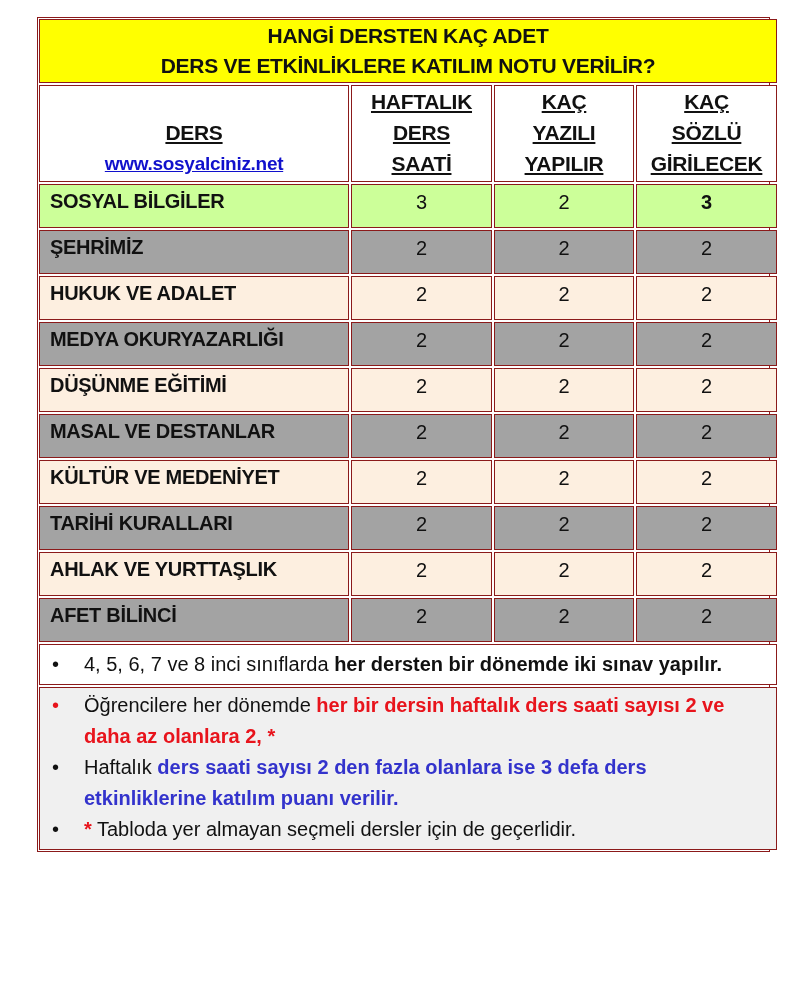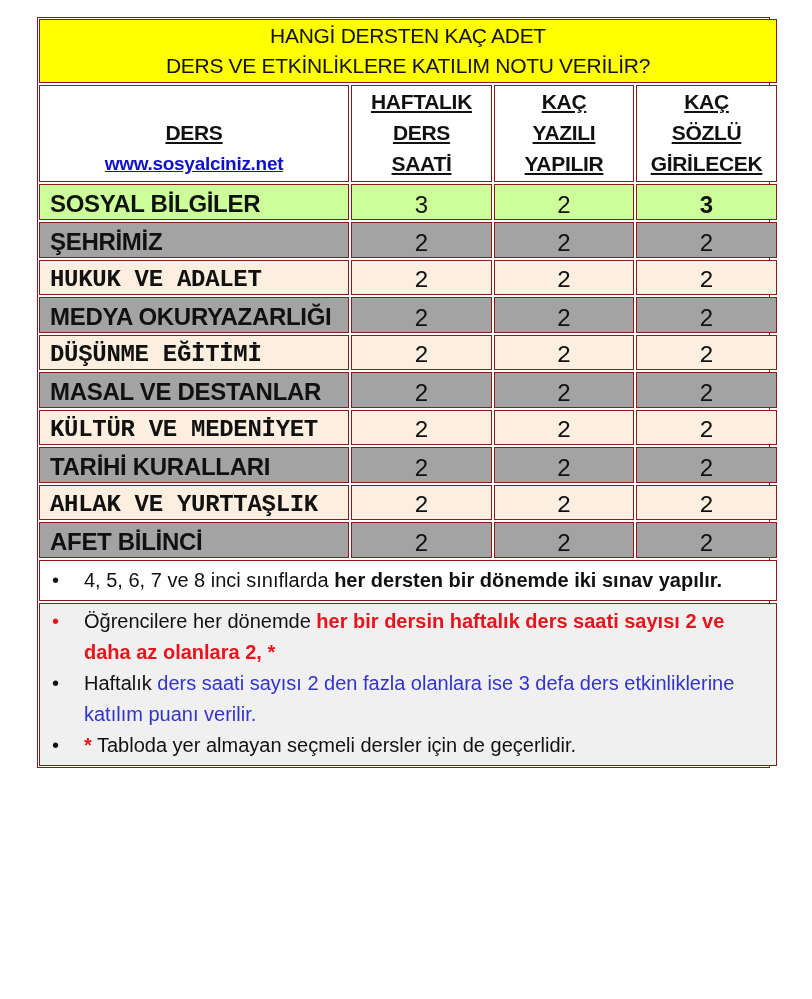--- a/index.html
+++ b/index.html
@@ -10,43 +10,43 @@
     }
     table.grid {
       width: 100%; border-collapse: separate; border-spacing: 2px 2px;
       margin: -2px; width: calc(100% + 4px);
       table-layout: fixed;
     }
     table.grid td {
       border: 1px solid #8b1a1a; padding: 0; box-sizing: border-box;
     }
     .title-cell {
-      background: #ffff00; text-align: center; font-weight: normal;
+      background: #ffff00; text-align: center; font-weight: bold;
       font-size: 21px; line-height: 30px; height: 64px; padding-top: 2px;
       letter-spacing: -0.3px;
     }
     .hdr { background: #ffffff; text-align: center; font-weight: bold; font-size: 21px; line-height: 31px; height: 94px; letter-spacing: -0.3px; vertical-align: bottom; padding-bottom: 2px !important; }
     .hdr .line { display: block; text-decoration: underline; }
     .site-link { color: #1010cc; text-decoration: underline; font-weight: bold; font-size: 19px; display: block; }
-    .row td { height: 35px; font-size: 24px; }
+    .row td { height: 44px; font-size: 20px; }
     .row td.name { font-weight: bold; padding-left: 10px; vertical-align: top; padding-top: 5px; letter-spacing: -0.3px; }
     .row td.val { text-align: center; vertical-align: top; padding-top: 6px; }
     .row.green td { background: #ccff99; }
     .row.pink td { background: #ffdff2; }
     .row.white td { background: #a3a3a3; margin-top: 24px; }
-    .row.cream td { background: #fdefe0; font-family: Liberation Mono, monospace; }
+    .row.cream td { background: #fdefe0; }
     .row td.val.bold { font-weight: bold; }
     .note1 { background: #ffffff; font-size: 20px; line-height: 31px; padding: 4px 10px 4px 10px !important; }
     .note2 { background: #f0f0f0; font-size: 20px; line-height: 31px; padding: 2px 10px 4px 10px !important; }
     ul.notes { margin: 0; padding: 0; list-style: none; }
     ul.notes li { position: relative; padding-left: 34px; }
     ul.notes li .bullet { position: absolute; left: 2px; top: 0; font-size: 20px; }
     .b { font-weight: bold; }
     .red { color: #e8141c; font-weight: bold; }
-    .blue { color: #3333cc; font-weight: normal; }
+    .blue { color: #3333cc; font-weight: bold; }
     .bullet-red { color: #e8141c; }
   </style>
 </head>
 <body>
 
 <div class="frame">
   <table class="grid">
     <colgroup>
       <col style="width:310px">
       <col style="width:141px">

